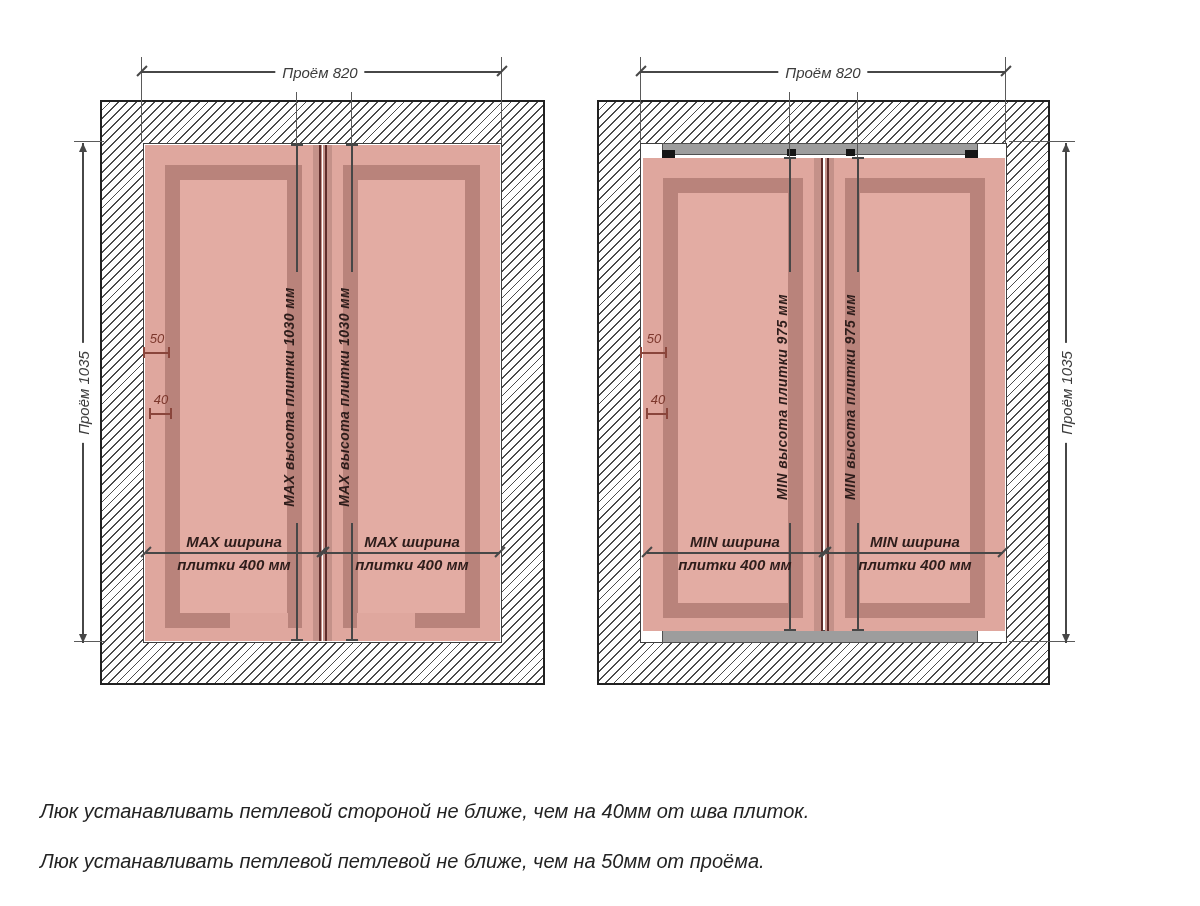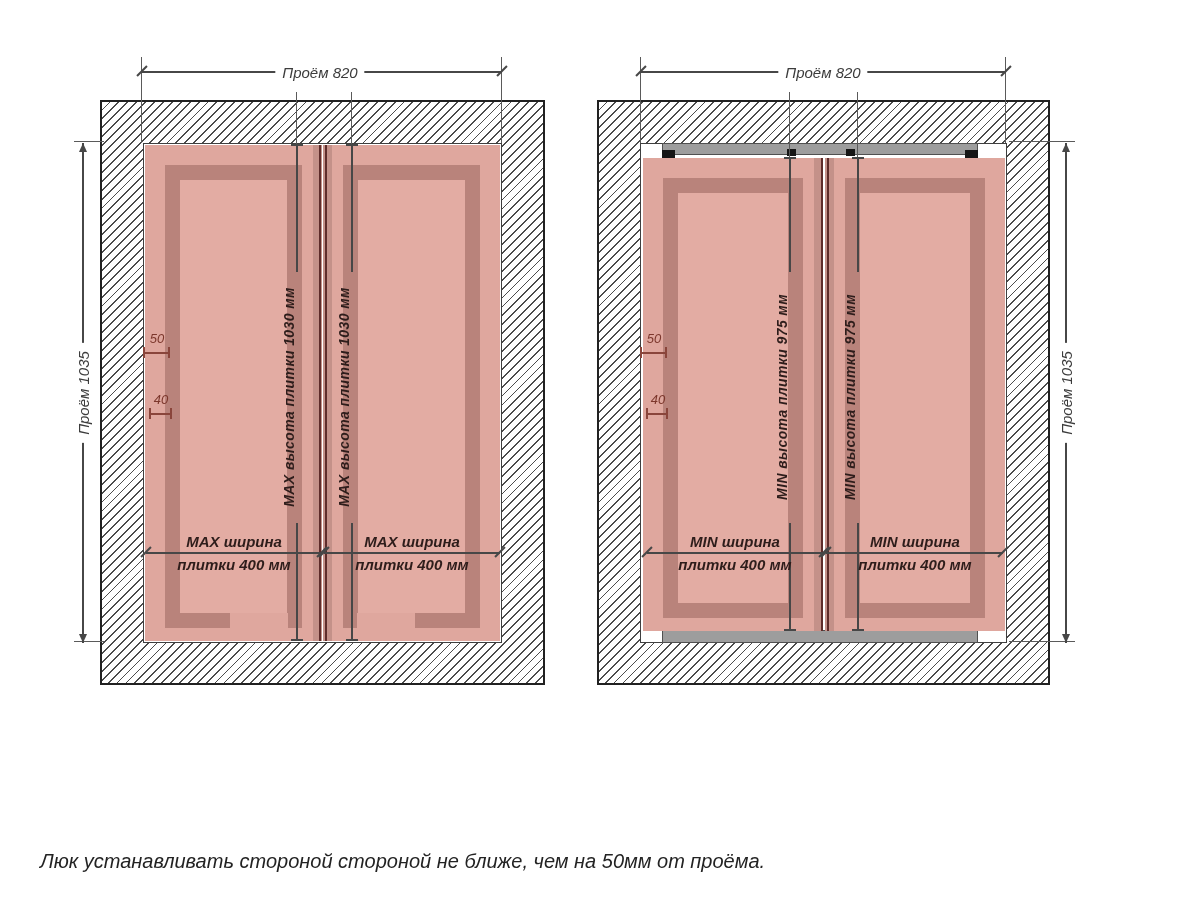--- a/index.html
+++ b/index.html
@@ -217,15 +217,16 @@
   <div class="smlabel" style="left:654px;top:338px">50</div>
   <div class="sm-h" style="left:641px;top:352px;width:25px"></div>
   <div class="sm-v" style="left:640px;top:347px;height:11px"></div>
   <div class="sm-v" style="left:665px;top:347px;height:11px"></div>
 
   <div class="smlabel" style="left:658px;top:399px">40</div>
   <div class="sm-h" style="left:647px;top:413px;width:20px"></div>
   <div class="sm-v" style="left:646px;top:408px;height:11px"></div>
   <div class="sm-v" style="left:666px;top:408px;height:11px"></div>
 
-  <div class="note" style="top:850px">Люк устанавливать стороной стороной не ближе, чем на 50мм от проёма.</div>
+  <div class="note" style="top:800px">Люк устанавливать петлевой стороной не ближе, чем на 40мм от шва плиток.</div>
+  <div class="note" style="top:850px">Люк устанавливать петлевой петлевой не ближе, чем на 50мм от проёма.</div>
 
 </div>
 
 </body></html>

